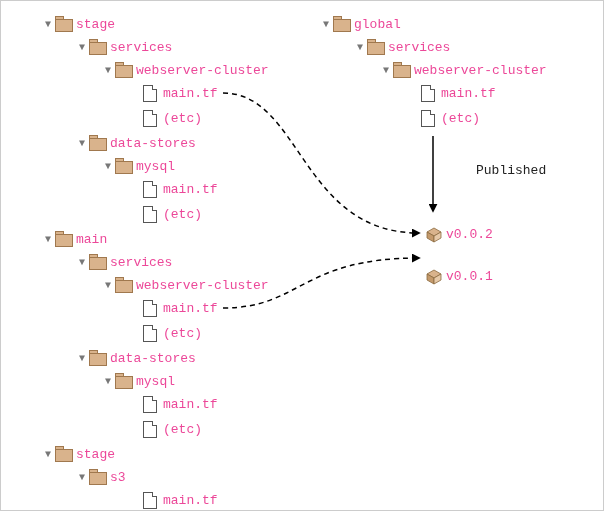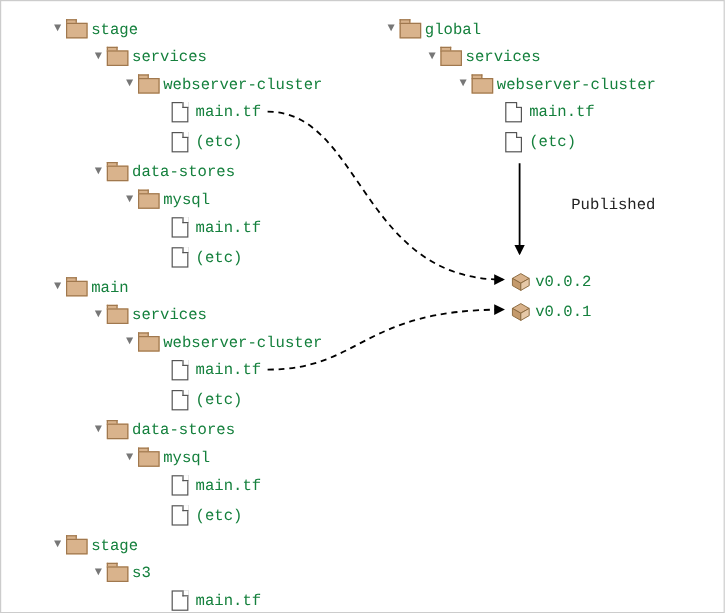--- a/index.html
+++ b/index.html
@@ -86,21 +86,21 @@
     border-left: 1px solid #555;
     background: #fff;
   }
   .pkg {
     width: 14px;
     height: 14px;
     margin-right: 6px;
     position: relative;
   }
   .pkg svg { display:block; }
-  .label { color: #15803d; }
+  .label { color: #ec4899; }
   .published {
     position: absolute;
     font-size: 13px;
     color: #222;
     margin-left: 28px;
   }
   svg.overlay {
     position: absolute;
     top: 0;
     left: 0;
@@ -240,21 +240,21 @@
   <div class="row" style="left:425px; top:224px;">
     <span class="pkg">
       <svg width="16" height="16" viewBox="0 0 16 16">
           <polygon points="8,1 15,5 8,9 1,5" fill="#d9b38c" stroke="#8a6a3f" stroke-width="0.8"></polygon>
           <polygon points="1,5 8,9 8,15 1,11" fill="#c49a6c" stroke="#8a6a3f" stroke-width="0.8"></polygon>
           <polygon points="15,5 8,9 8,15 15,11" fill="#e6c9a8" stroke="#8a6a3f" stroke-width="0.8"></polygon>
         </svg>
     </span>
     <span class="label">v0.0.2</span>
   </div>
-  <div class="row" style="left:425px; top:249px;">
+  <div class="row" style="left:425px; top:266px;">
     <span class="pkg">
       <svg width="16" height="16" viewBox="0 0 16 16">
           <polygon points="8,1 15,5 8,9 1,5" fill="#d9b38c" stroke="#8a6a3f" stroke-width="0.8"></polygon>
           <polygon points="1,5 8,9 8,15 1,11" fill="#c49a6c" stroke="#8a6a3f" stroke-width="0.8"></polygon>
           <polygon points="15,5 8,9 8,15 15,11" fill="#e6c9a8" stroke="#8a6a3f" stroke-width="0.8"></polygon>
         </svg>
     </span>
     <span class="label">v0.0.1</span>
   </div>
 

